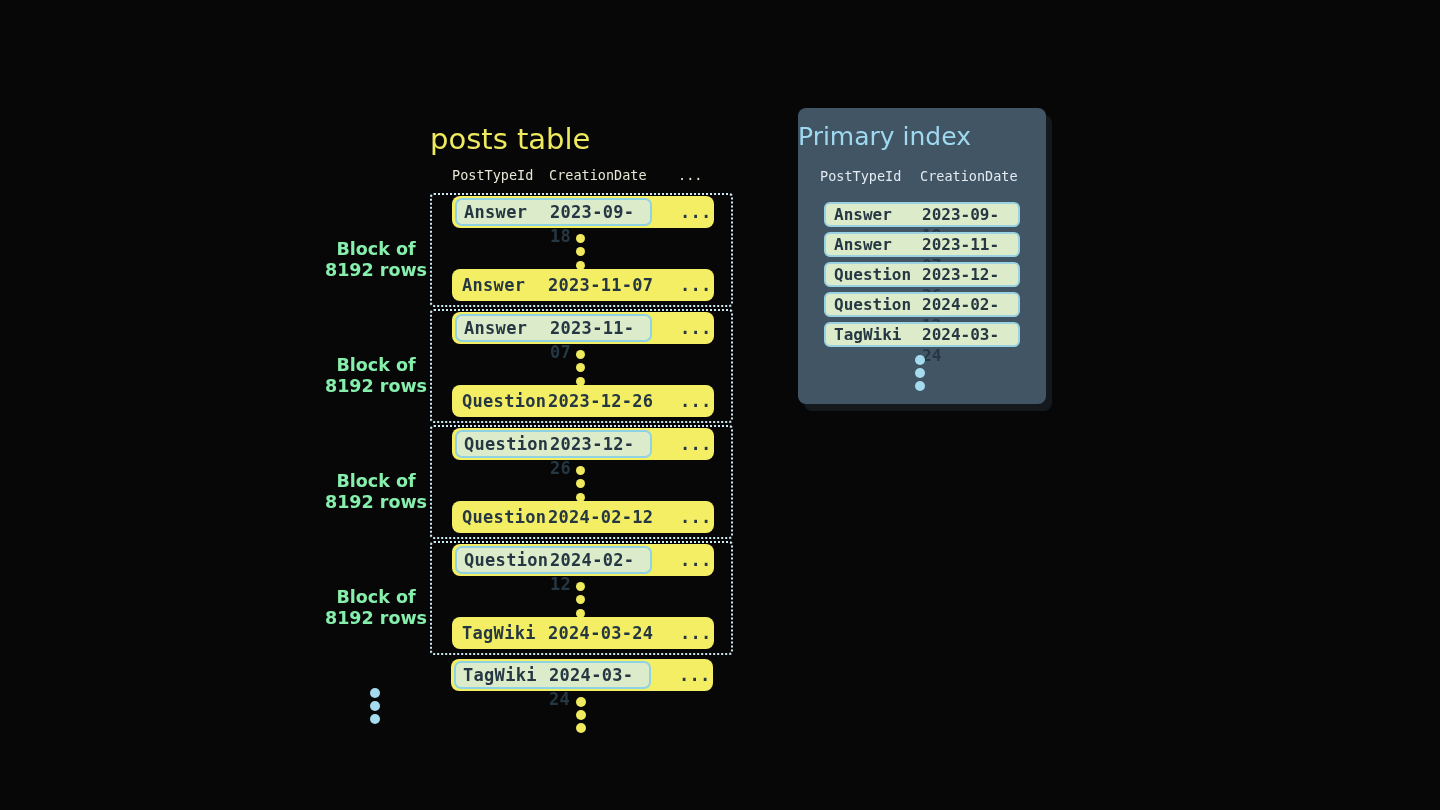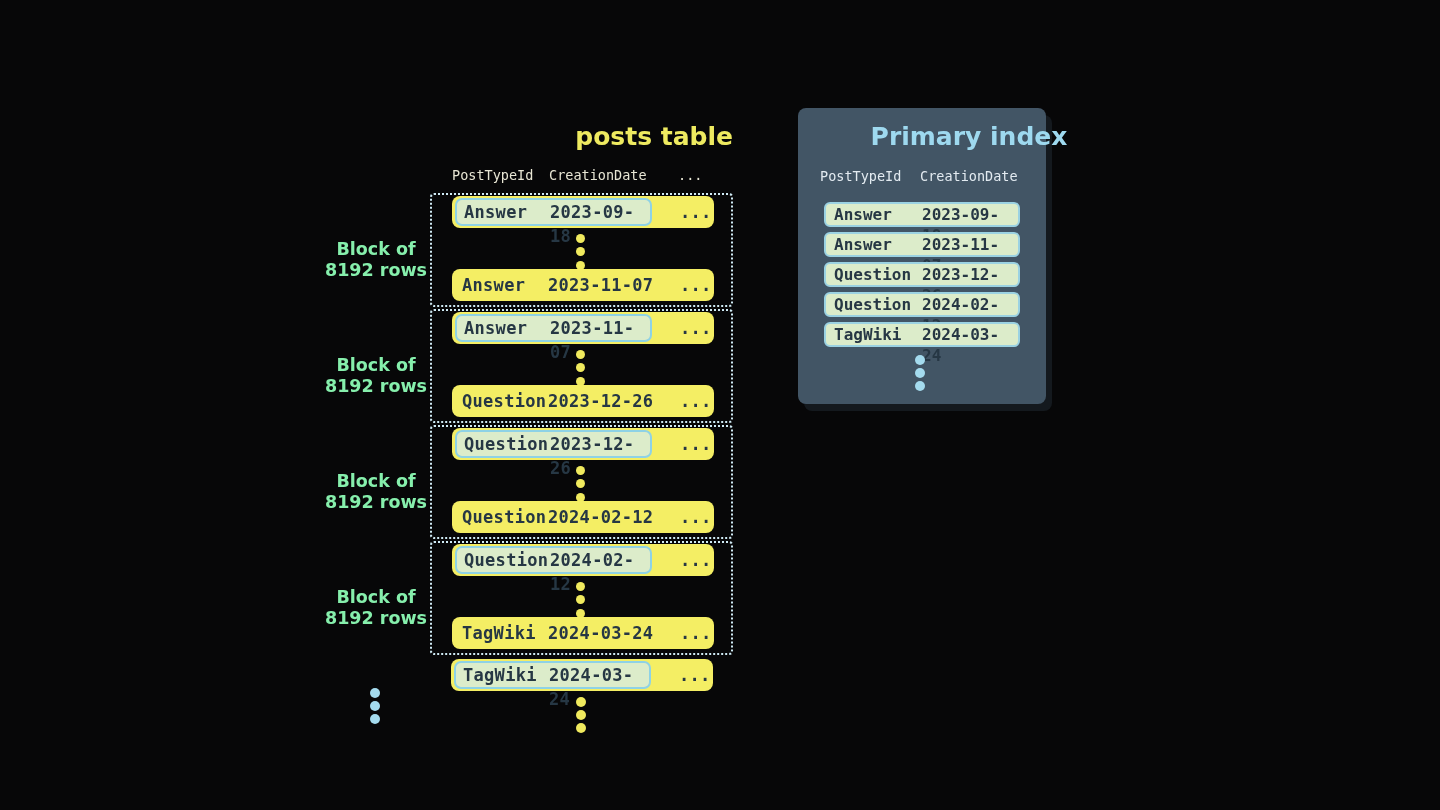--- a/index.html
+++ b/index.html
@@ -1,21 +1,21 @@
 <!DOCTYPE html>
 <html><head>
 <meta charset="utf-8">
 <style>
   html,body{margin:0;padding:0;background:#070708;}
   .canvas{position:relative;width:1440px;height:810px;background:#070708;overflow:hidden;
           font-family:"DejaVu Sans","Liberation Sans",sans-serif;}
 
   
-  .pt-title{position:absolute;left:430px;top:122px;width:303px;text-align:right;
-            font-size:25px;font-weight:700;color:#eeea60;}
+  .pt-title{position:absolute;left:430px;top:122px;width:303px;text-align:left;
+            font-size:29px;font-weight:400;color:#eeea60;}
   .hcol{position:absolute;top:166px;font-family:"DejaVu Sans Mono","Liberation Mono",monospace;
         font-size:13.5px;color:#e8e6d4;line-height:18px;}
   .hcol.c1{left:452px;} .hcol.c2{left:549px;} .hcol.c3{left:678px;}
 
   .block{position:absolute;left:430px;width:303px;height:114px;box-sizing:border-box;
          border:2.5px dotted #cfeaf4;border-radius:4px;}
   .blabel{position:absolute;left:306px;width:140px;text-align:center;
           font-size:17.5px;font-weight:600;color:#86efac;line-height:20.5px;}
 
   .yrow{position:absolute;left:20px;width:262px;height:32px;background:#f4ee64;
@@ -34,22 +34,22 @@
   .vdots{position:absolute;}
   .vdots .dot{width:9px;height:9px;border-radius:50%;margin:4.5px 0;}
   .vdots.yellow .dot{background:#f0ea5e;}
   .vdots.blue .dot{background:#a4dbee;}
   .vdots.big .dot{width:10px;height:10px;margin:3px 0;}
   .vdots.inblock{left:144px;top:34px;}
 
   
   .panel{position:absolute;left:798px;top:108px;width:248px;height:296px;
          background:#425565;border-radius:8px;box-shadow:6px 7px 0 #14191e;}
-  .p-title{position:absolute;top:14px;left:0;width:100%;text-align:center;
-           font-size:25px;font-weight:700;color:#9ed9ef;padding-left:47px;}
+  .p-title{position:absolute;top:14px;left:0;width:100%;
+           font-size:25px;font-weight:400;color:#9ed9ef;}
   .pcol{position:absolute;top:59px;font-family:"DejaVu Sans Mono","Liberation Mono",monospace;
         font-size:13.5px;color:#e3ebf1;line-height:18px;}
   .pcol.c1{left:22px;} .pcol.c2{left:122px;}
   .irow{position:absolute;left:26px;width:196px;height:25px;box-sizing:border-box;
         background:#dcecca;border:2px solid #9bd2e2;border-radius:6px;
         font-family:"DejaVu Sans Mono","Liberation Mono",monospace;font-weight:bold;
         font-size:16px;color:#263744;}
   .irow .ctype{position:absolute;left:8px;line-height:21px;}
   .irow .cdate{position:absolute;left:96px;line-height:21px;}
 </style>

